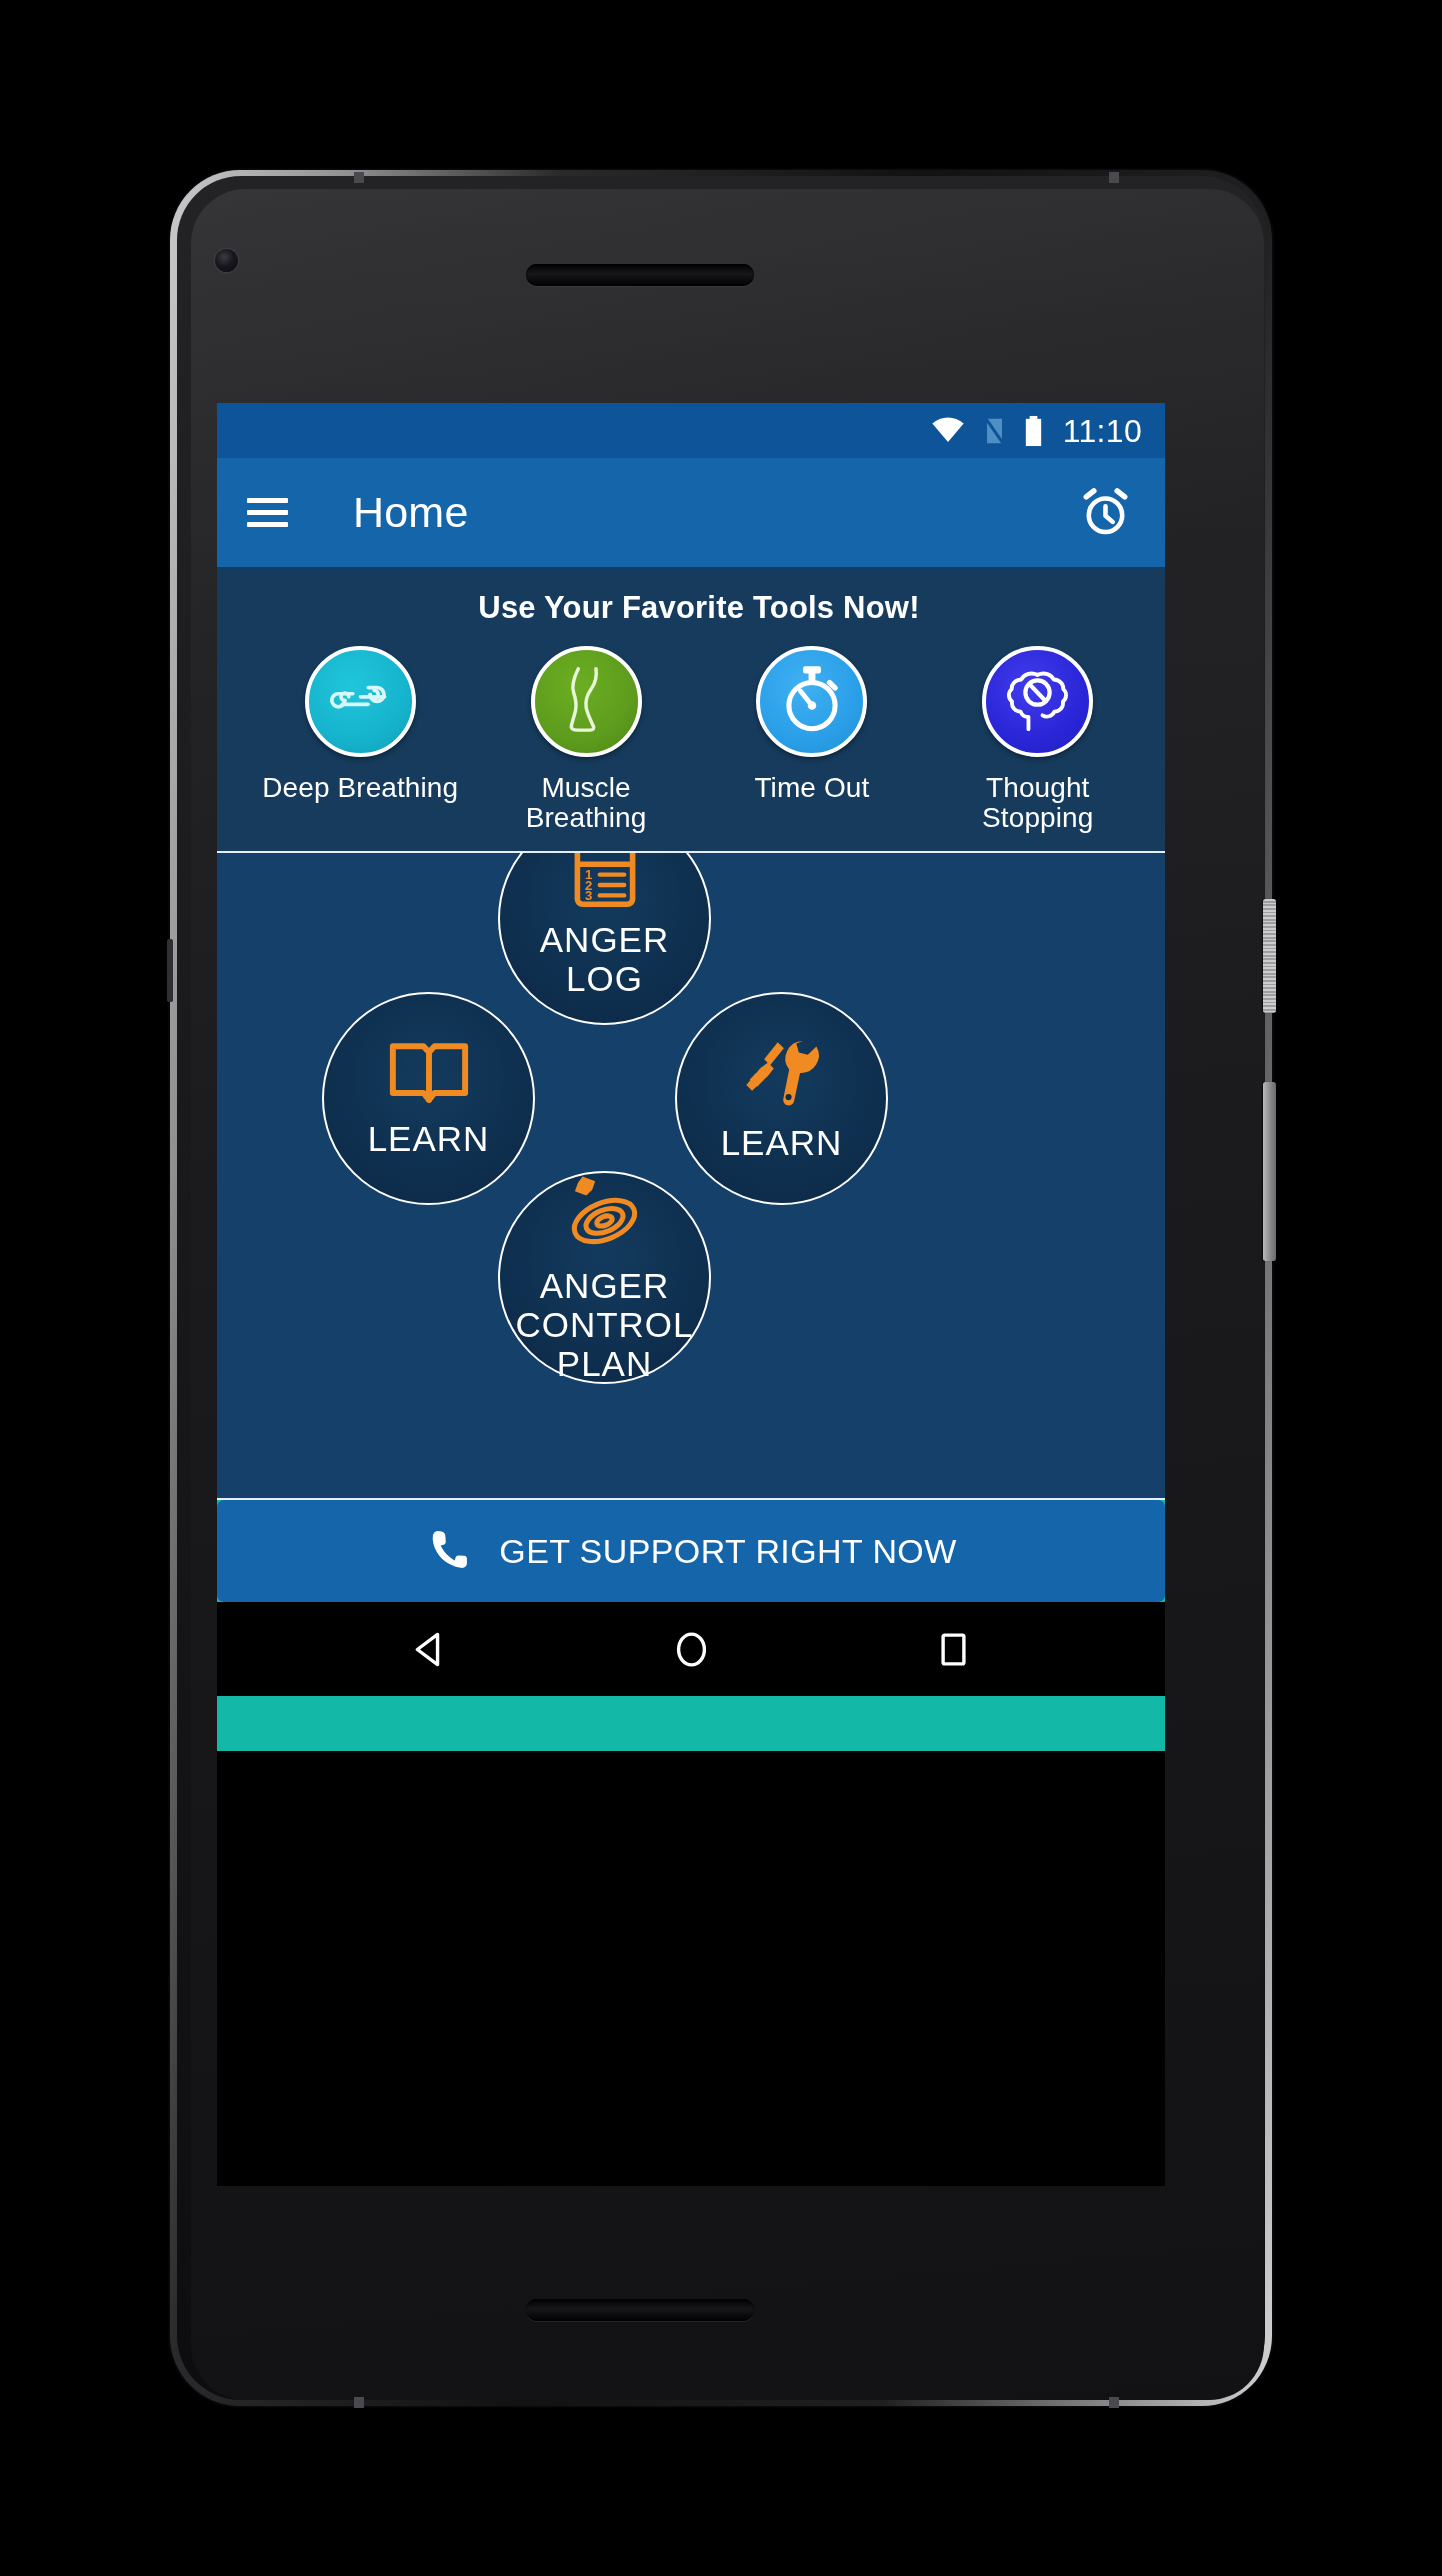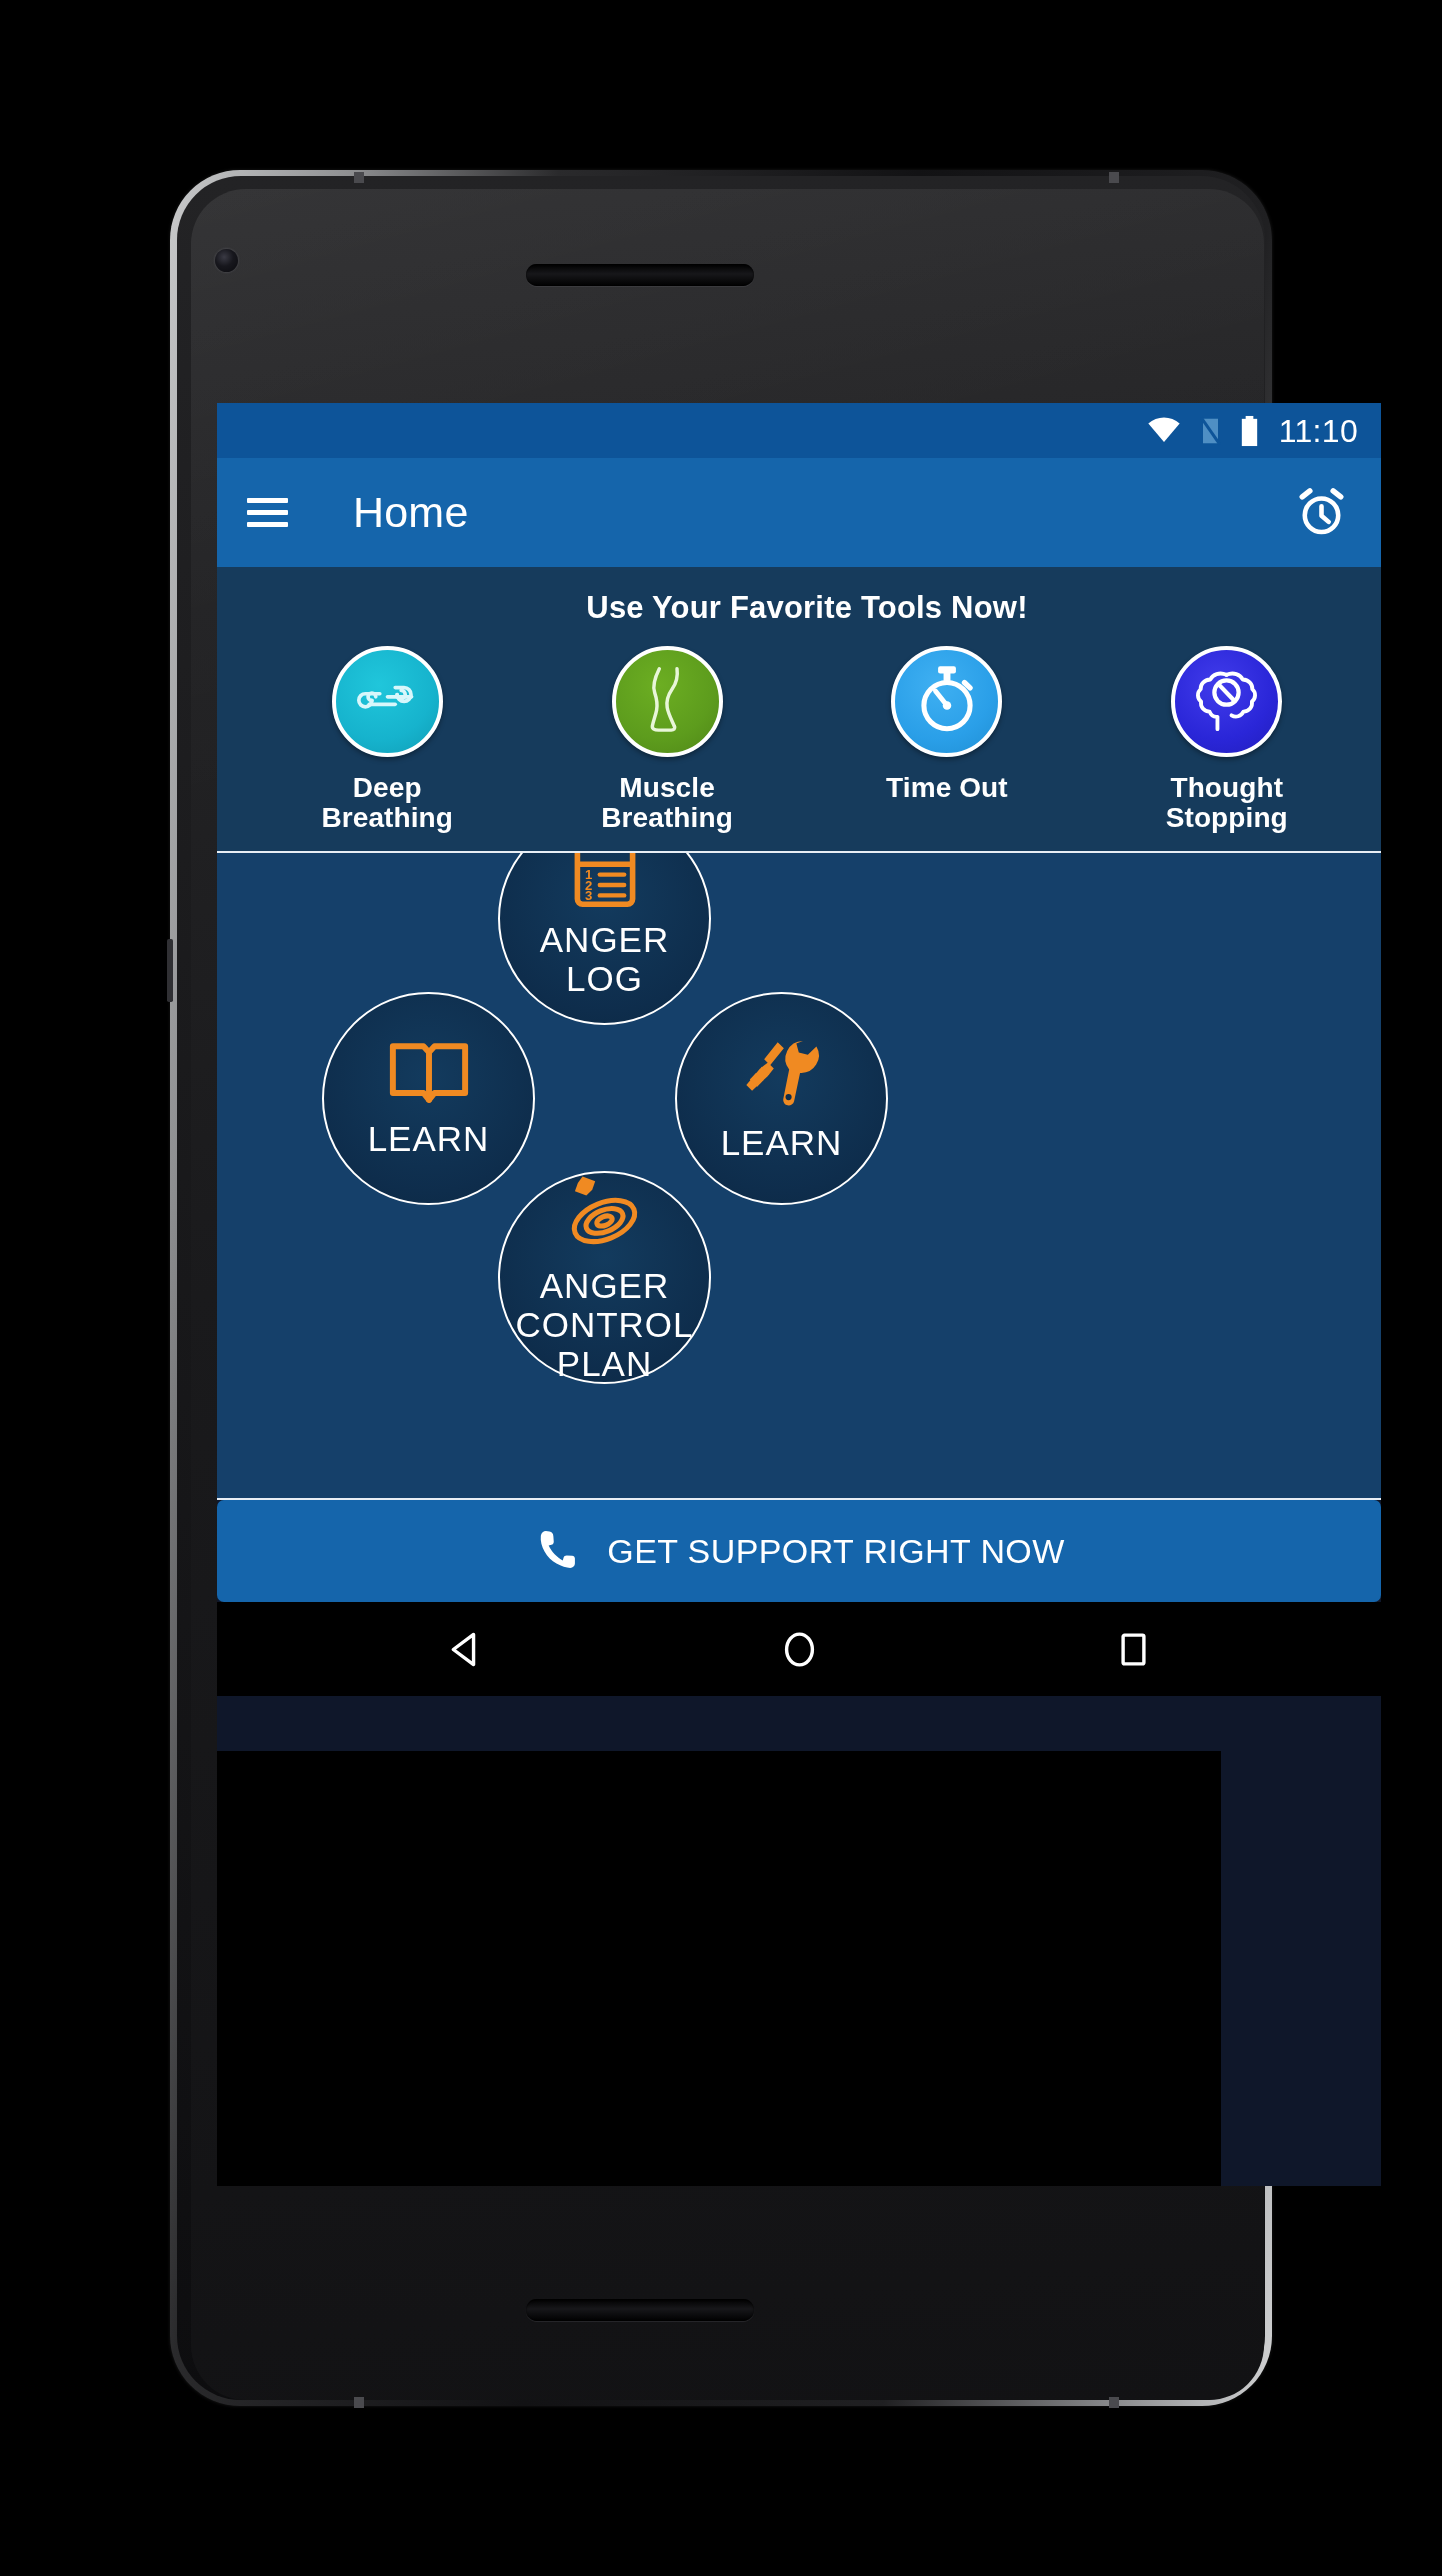--- a/index.html
+++ b/index.html
@@ -133,23 +133,23 @@
     width: 6.3px; height: 63px;
     background: #303034;
     border-radius: 1.8px;
   }
 
   
   .screen {
     position: absolute;
     left: 217px;
     top: 403px;
-    width: 1164px;
+    width: 948px;
     height: 1783px;
-    background: #0f172a;
+    background: #14b8a6;
     overflow: hidden;
   }
 
   
   .statusbar {
     position: relative;
     height: 55px;
     background: #0d5499;
     display: flex;
     align-items: center;
@@ -222,21 +222,20 @@
     font-weight: bold;
     text-align: center;
     letter-spacing: 0.2px;
     margin-bottom: 19.7px;
   }
   .fav-row {
     display: flex;
     justify-content: space-around;
     align-items: flex-start;
     padding: 0 14.3px;
-    font-weight: bold;
   }
   .fav-item {
     width: 208px;
     display: flex;
     flex-direction: column;
     align-items: center;
     cursor: pointer;
   }
   .fav-circle {
     width: 111px;

